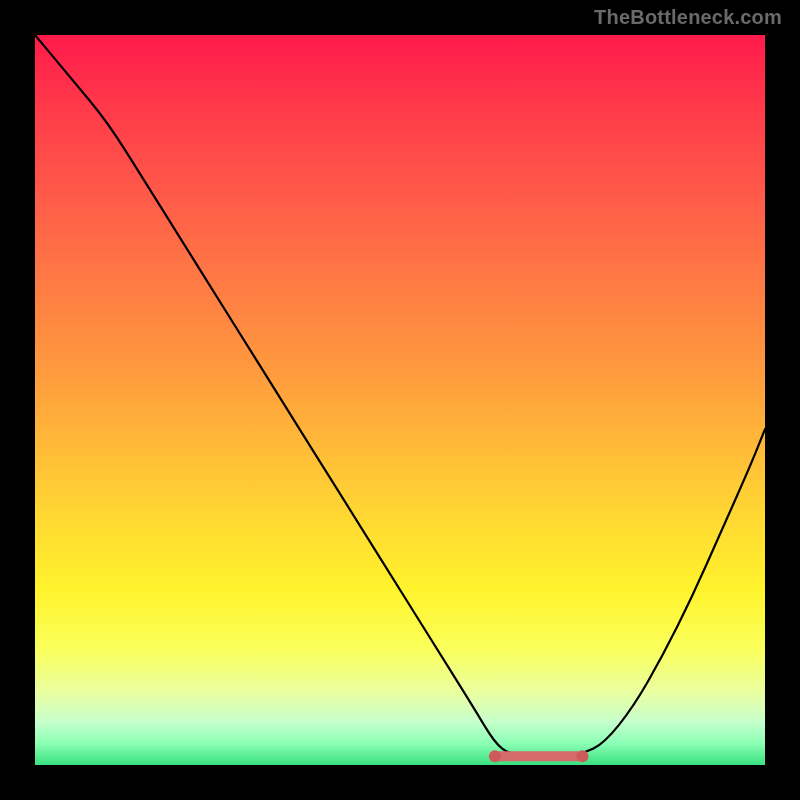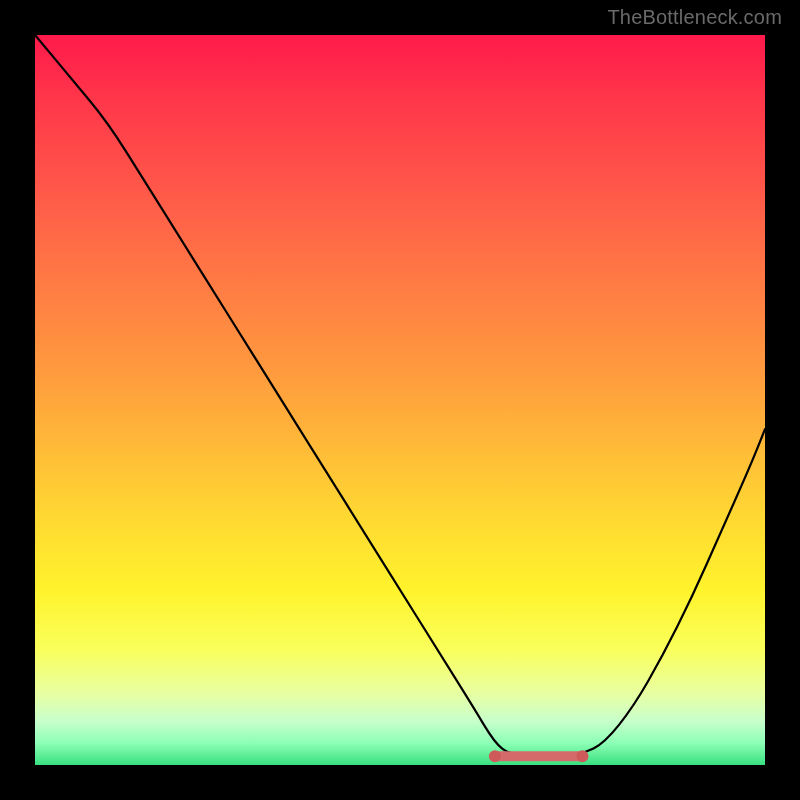--- a/index.html
+++ b/index.html
@@ -63,21 +63,21 @@
   }
   .plateau-dot {
     fill: #cf5a5a;
   }
   .watermark {
     position: absolute;
     top: 6px;
     right: 18px;
     color: #6a6a6a;
     font-size: 20px;
-    font-weight: 400;
+    font-weight: 700;
     letter-spacing: 0.2px;
   }
 </style>
 </head>
 <body>
 
 <div class="frame">
 
   <div class="plot-area">
     <svg viewBox="0 0 730 730" preserveAspectRatio="none">

